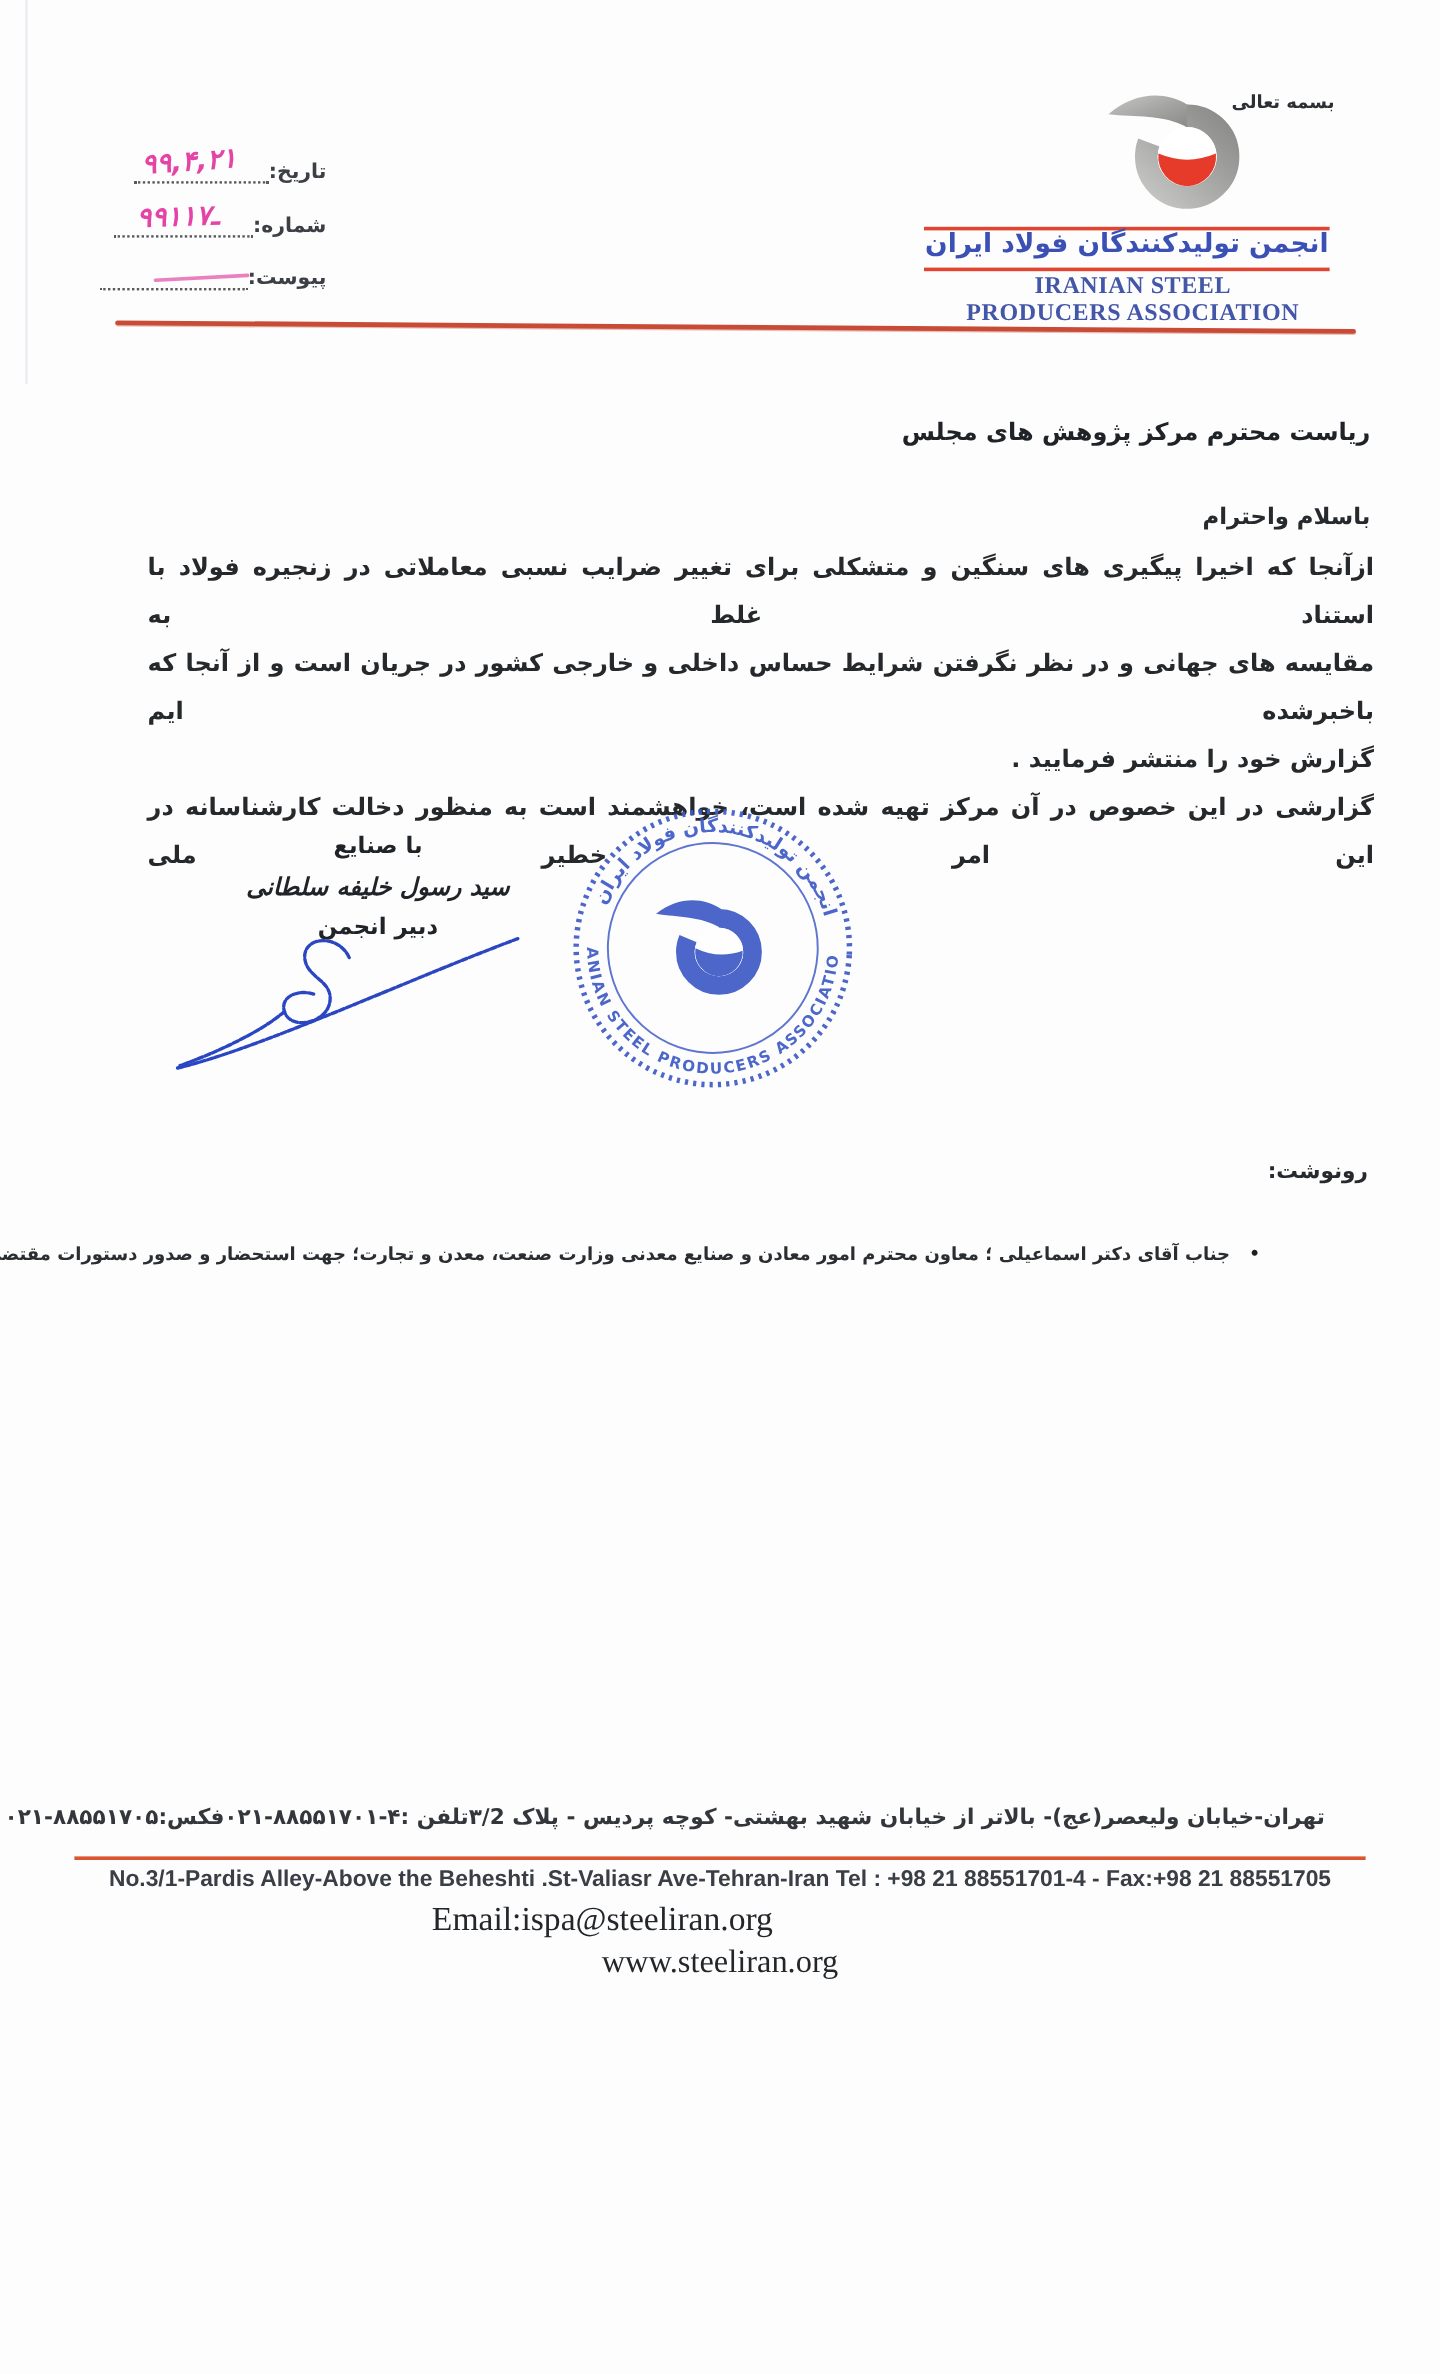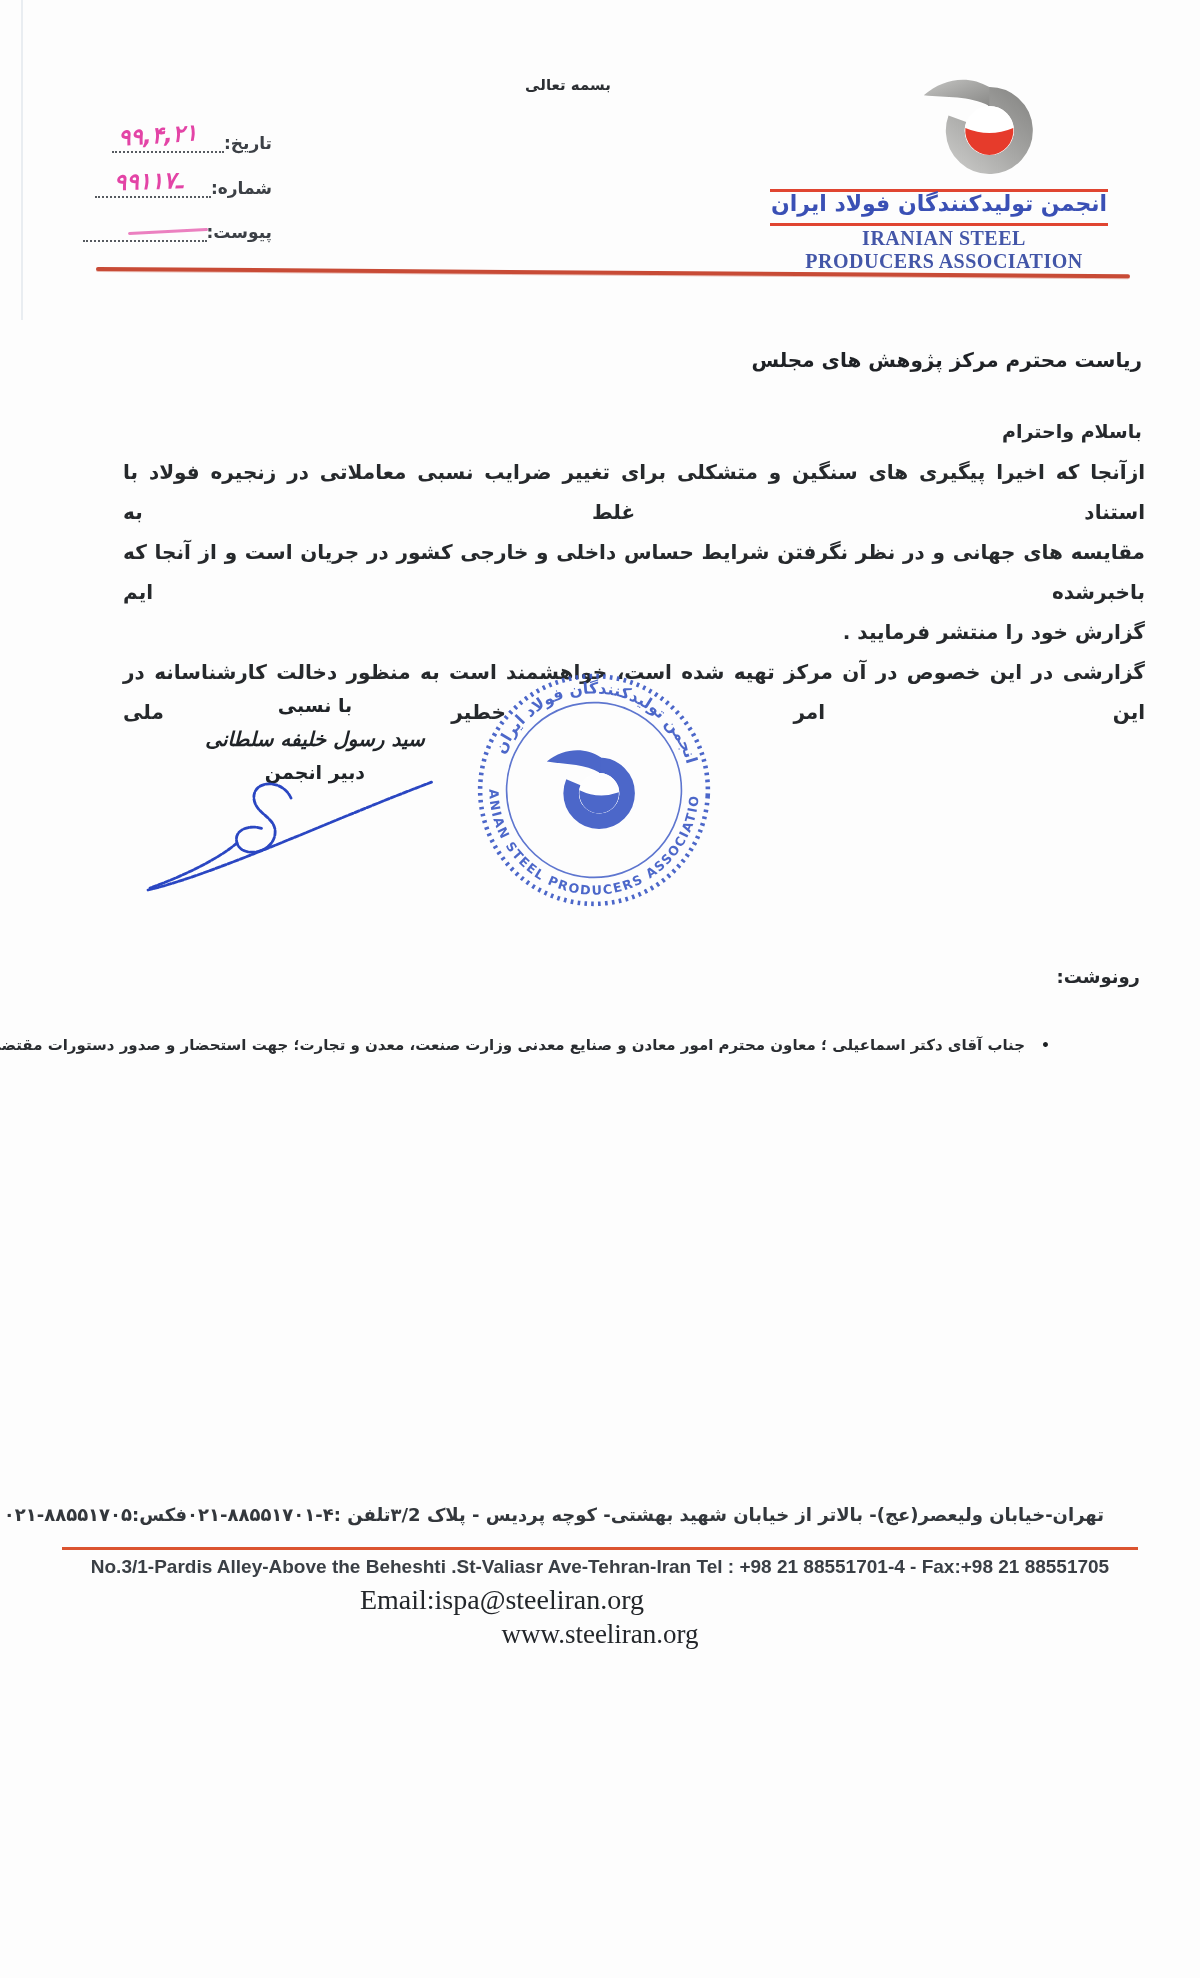--- a/index.html
+++ b/index.html
@@ -2,22 +2,22 @@
 <html><head>
 <meta charset="utf-8">
 <style>
   html,body{margin:0;padding:0;background:#ffffff;}
   .page{position:relative;width:1200px;height:1978px;background:#fdfdfd;overflow:hidden;
         font-family:"DejaVu Sans",sans-serif;color:#26292c;}
   .fa{direction:rtl;}
 
   .scan-edge{position:absolute;left:21px;top:0;width:2px;height:320px;background:#e4e9ee;opacity:.8;}
 
-  .bismillah{position:absolute;left:0;top:76px;width:1112px;text-align:center;
-             font-size:15px;font-weight:700;color:#2c2f33;margin-left:12px;}
+  .bismillah{position:absolute;left:0;top:76px;width:1112px;
+             font-size:15px;font-weight:700;color:#2c2f33;}
 
   
   .meta-row{position:absolute;direction:rtl;display:flex;align-items:flex-end;gap:0;right:928px;}
   .meta-label{font-weight:700;font-size:17px;color:#3c4046;line-height:20px;}
   .dots{display:inline-block;border-bottom:2px dotted #565a60;height:15px;}
   .d1{width:112px;} .d2{width:116px;} .d3{width:124px;}
   .row-date{top:133px;} .row-num{top:178px;} .row-att{top:222px;text-align:right;}
   .hw{position:absolute;color:#e344a6;font-weight:700;font-style:italic;direction:ltr;
       font-size:23px;letter-spacing:2px;}
   .hw-date{left:118px;top:122px;transform:rotate(-4deg);}
@@ -123,21 +123,21 @@
   <div class="salutation fa">باسلام واحترام</div>
 
   <div class="letter-body">
     <div class="body-line">ازآنجا که اخیرا پیگیری های سنگین و متشکلی برای تغییر ضرایب نسبی معاملاتی در زنجیره فولاد با استناد غلط به</div>
     <div class="body-line">مقایسه های جهانی و در نظر نگرفتن شرایط حساس داخلی و خارجی کشور در جریان است و از آنجا که باخبرشده ایم</div>
     <div class="body-line last">گزارش خود را منتشر فرمایید .</div>
     <div class="body-line">گزارشی در این خصوص در آن مرکز تهیه شده است، خواهشمند است به منظور دخالت کارشناسانه در این امر خطیر ملی</div>
   </div>
 
   <div class="closing">
-    <div class="l1">با نسبی</div>
+    <div class="l1">با صنایع</div>
     <div class="l2">سید رسول خلیفه سلطانی</div>
     <div class="l3">دبیر انجمن</div>
   </div>
 
   <svg class="sig" viewBox="0 0 312 142" aria-hidden="true">
     <g fill="none" stroke="#2a46c2" stroke-width="2.8" stroke-linecap="round" stroke-dasharray="4.5 2">
       <path d="M 12,124 C 80,108 200,52 296,16"></path>
       <path d="M 155,32 C 146,12 116,14 118,33 C 120,49 141,51 139,68 C 137,87 106,93 101,77 C 97,63 115,58 127,63"></path>
       <path d="M 101,77 C 80,95 42,112 14,122"></path>
     </g>

